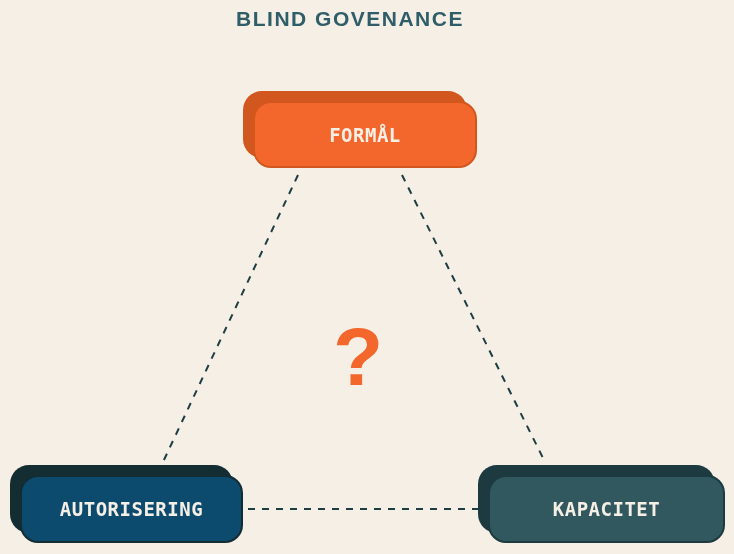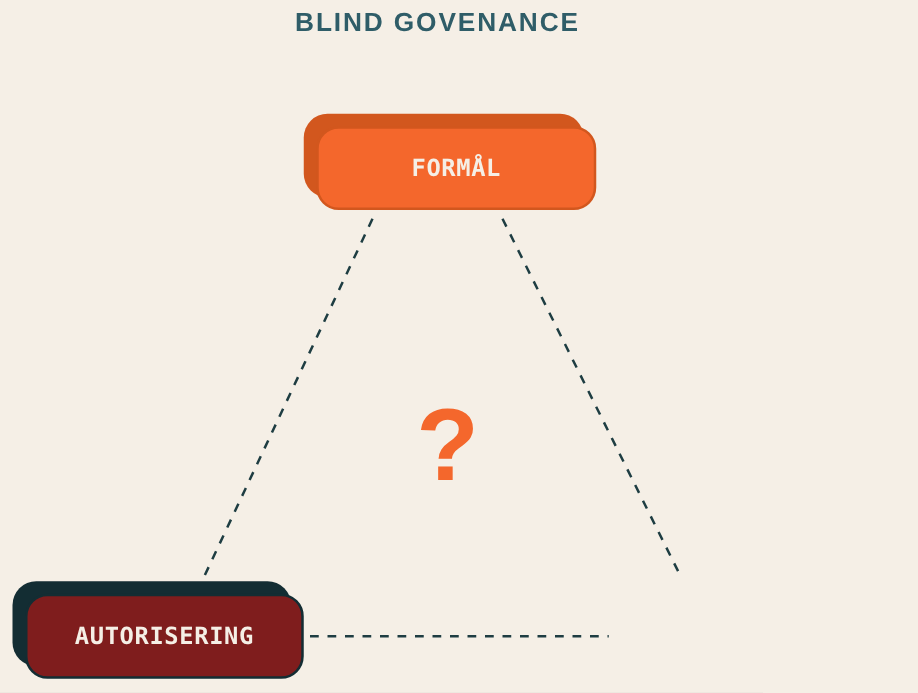--- a/index.html
+++ b/index.html
@@ -71,21 +71,21 @@
     color: #f5efe6;
     white-space: nowrap;
   }
   
   .node-formaal        { left: 253px; top: 101px; width: 224px; height: 67px; text-align: right; }
   .node-formaal .node-shadow { background: #d2571e; }
   .node-formaal .node-box    { background: #f4672c; border: 2px solid #d2571e; }
   
   .node-autorisering   { left: 20px; top: 475px; width: 223px; height: 68px; }
   .node-autorisering .node-shadow { background: #132d33; }
-  .node-autorisering .node-box    { background: #7f1d1d; border: 2px solid #132d33; }
+  .node-autorisering .node-box    { background: #0c4a6e; border: 2px solid #132d33; }
   
   .node-kapacitet      { left: 488px; top: 475px; width: 237px; height: 68px; }
   .node-kapacitet .node-shadow { background: #1c3a40; }
   .node-kapacitet .node-box    { background: #31585e; border: 2px solid #1c3a40; }
   .center-question {
     position: absolute;
     left: 318px;
     top: 312px;
     width: 80px;
     text-align: center;
@@ -115,16 +115,22 @@
     </div>
   </div>
 
   <div class="node node-autorisering">
     <div class="node-shadow"></div>
     <div class="node-box">
       <span class="node-label">AUTORISERING</span>
     </div>
   </div>
 
+  <div class="node node-kapacitet">
+    <div class="node-shadow"></div>
+    <div class="node-box">
+      <span class="node-label">KAPACITET</span>
+    </div>
+  </div>
 
   <div class="center-question">?</div>
 
 </div>
 
 </body></html>

